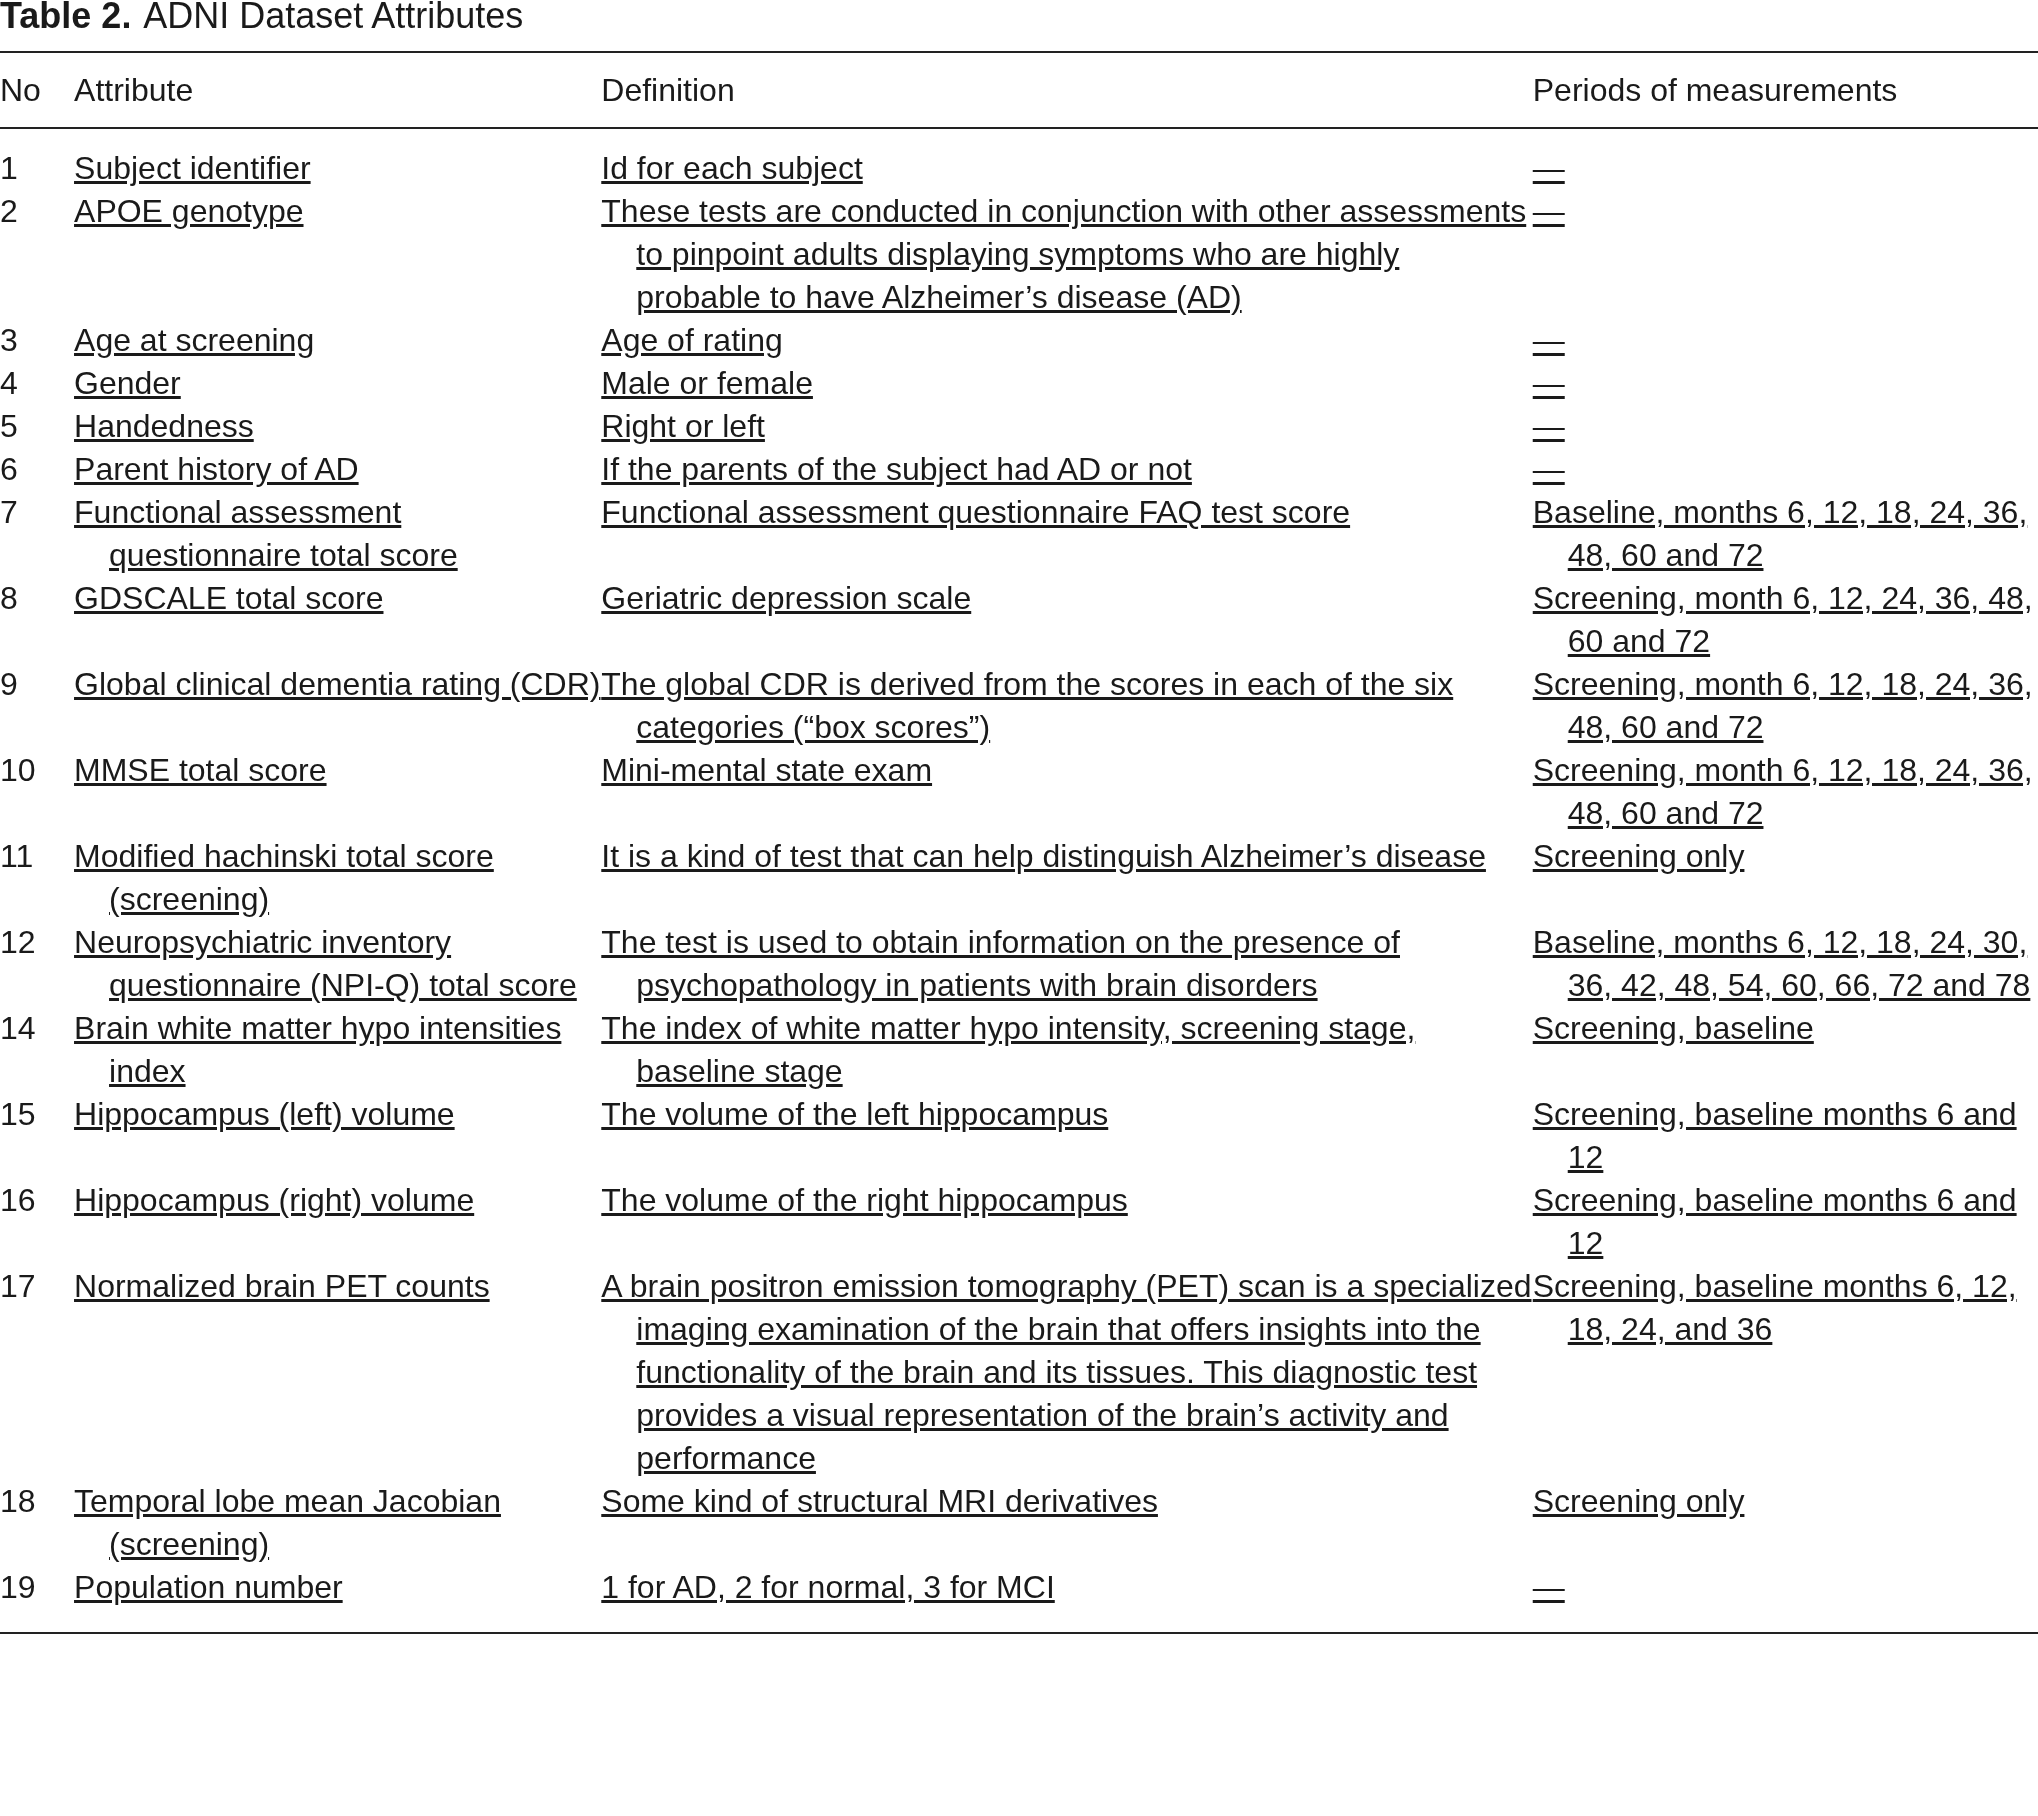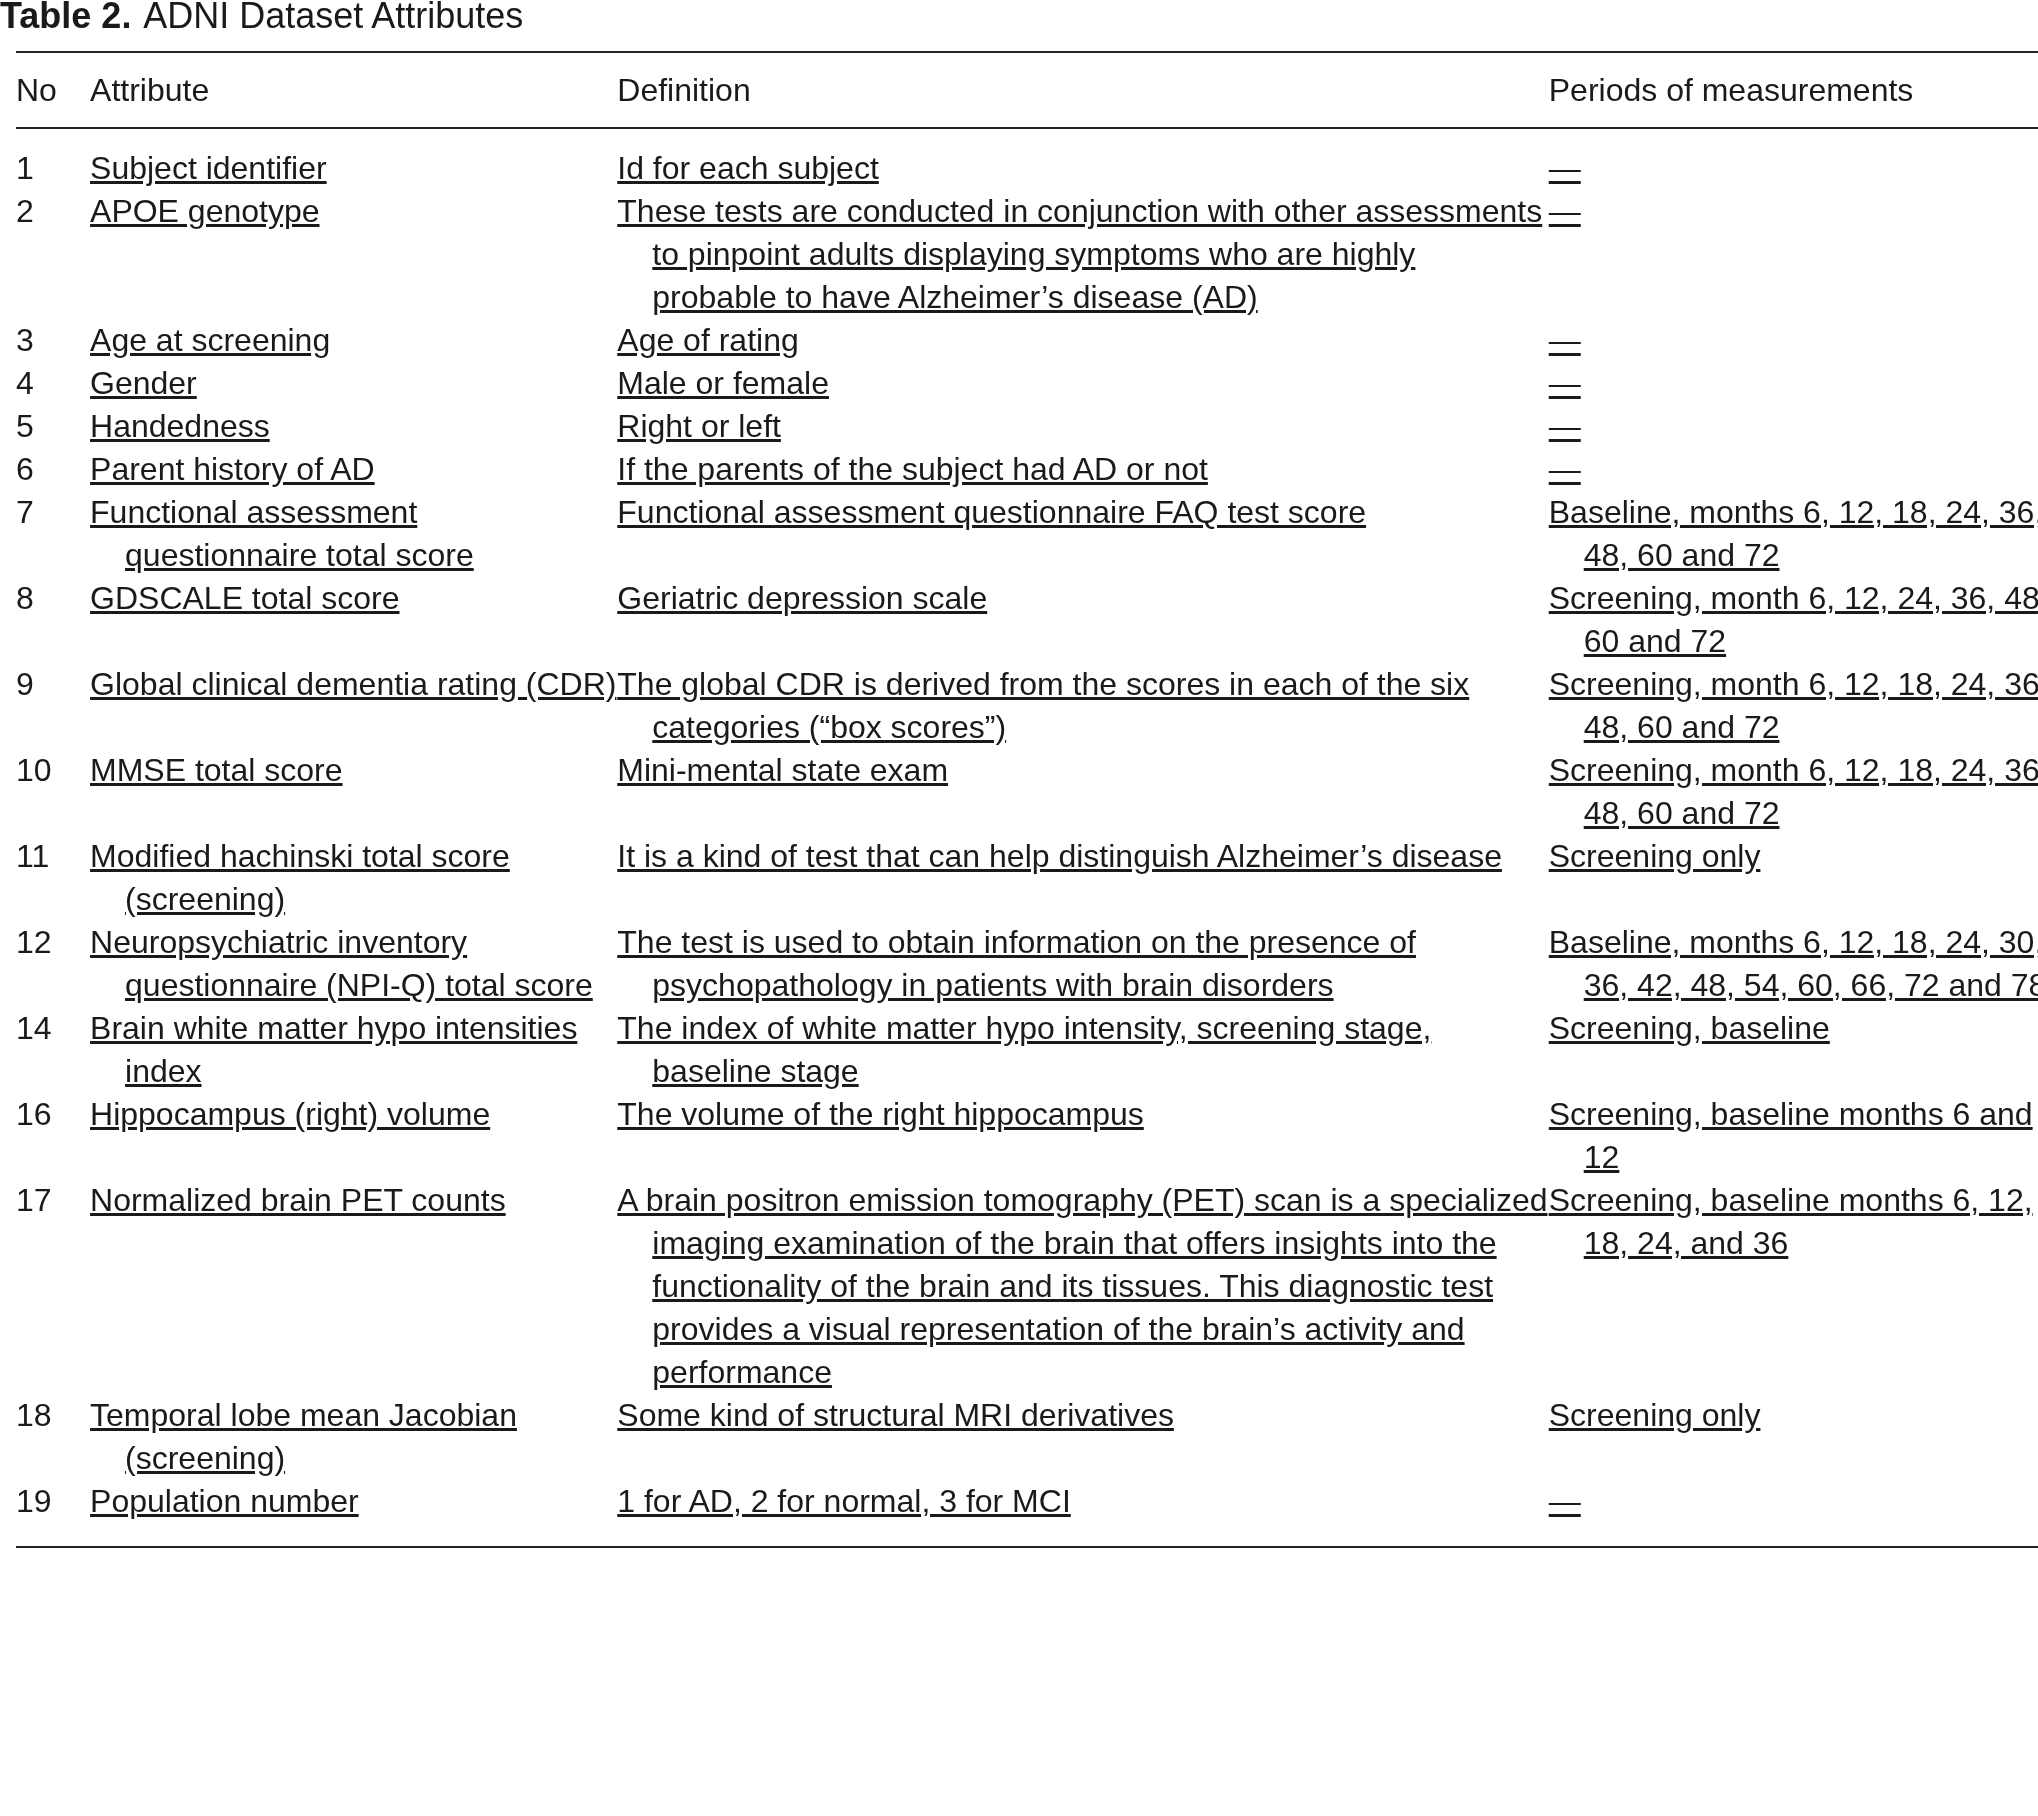--- a/index.html
+++ b/index.html
@@ -14,21 +14,21 @@
     position: absolute;
     left: 0;
     top: 0;
     font-size: 36px;
     line-height: 31px;
     white-space: nowrap;
   }
   .caption .label { font-weight: bold; margin-right: 11.8px; }
   .table-wrap {
     position: absolute;
-    left: 16px;
+    left: 0;
     top: 51px;
     width: 1816px;
   }
   table {
     width: 2039px;
     border-collapse: collapse;
     table-layout: fixed;
     font-size: 32px;
     line-height: 43px;
   }
@@ -233,20 +233,32 @@
             <span class="hang">Brain white matter hypo intensities index</span>
           </td>
           <td>
             <span class="hang">The index of white matter hypo intensity, screening stage, baseline stage</span>
           </td>
           <td>
             <span class="hang">Screening, baseline</span>
           </td>
         </tr>
         <tr>
+          <td class="no"><span>15</span></td>
+          <td>
+            <span class="hang">Hippocampus (left) volume</span>
+          </td>
+          <td>
+            <span class="hang">The volume of the left hippocampus</span>
+          </td>
+          <td>
+            <span class="hang">Screening, baseline months 6 and 12</span>
+          </td>
+        </tr>
+        <tr>
           <td class="no"><span>16</span></td>
           <td>
             <span class="hang">Hippocampus (right) volume</span>
           </td>
           <td>
             <span class="hang">The volume of the right hippocampus</span>
           </td>
           <td>
             <span class="hang">Screening, baseline months 6 and 12</span>
           </td>

